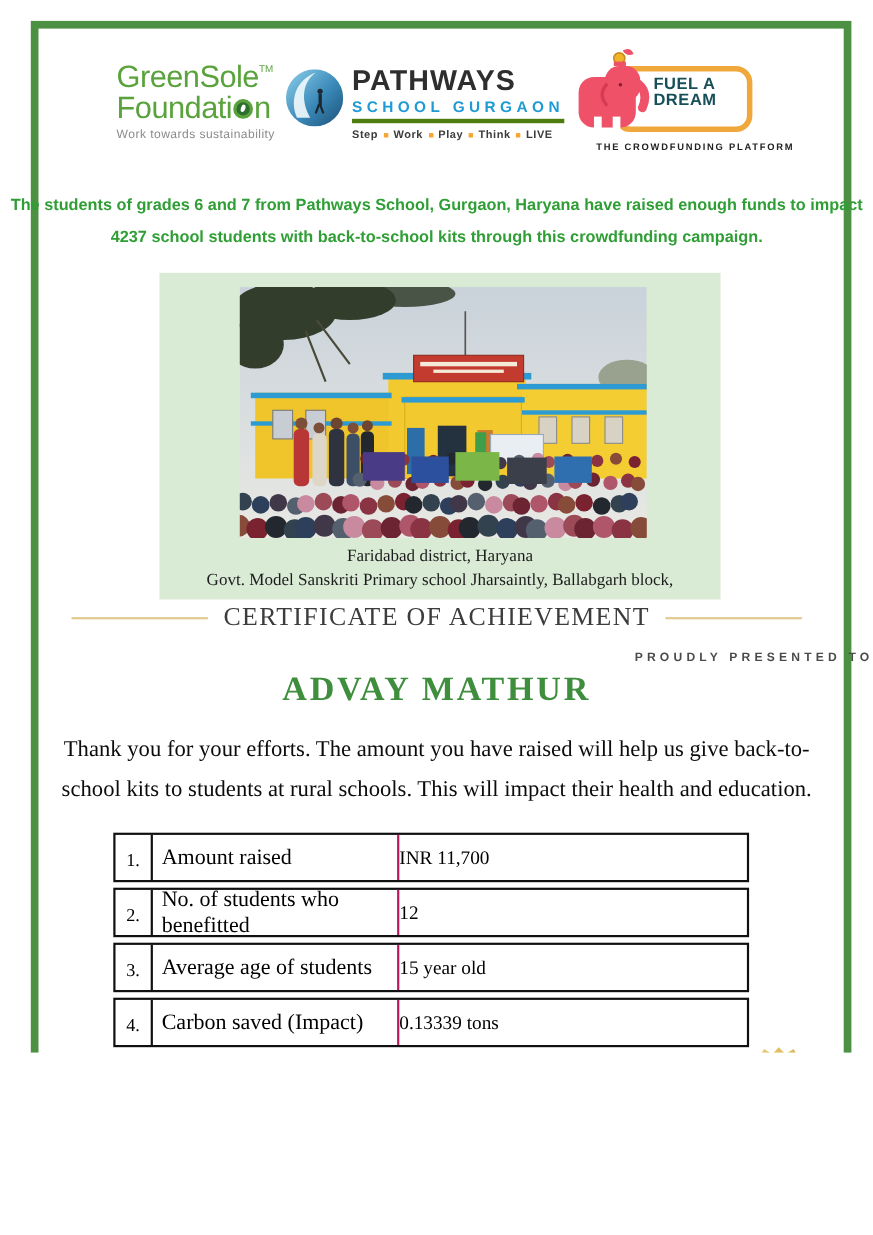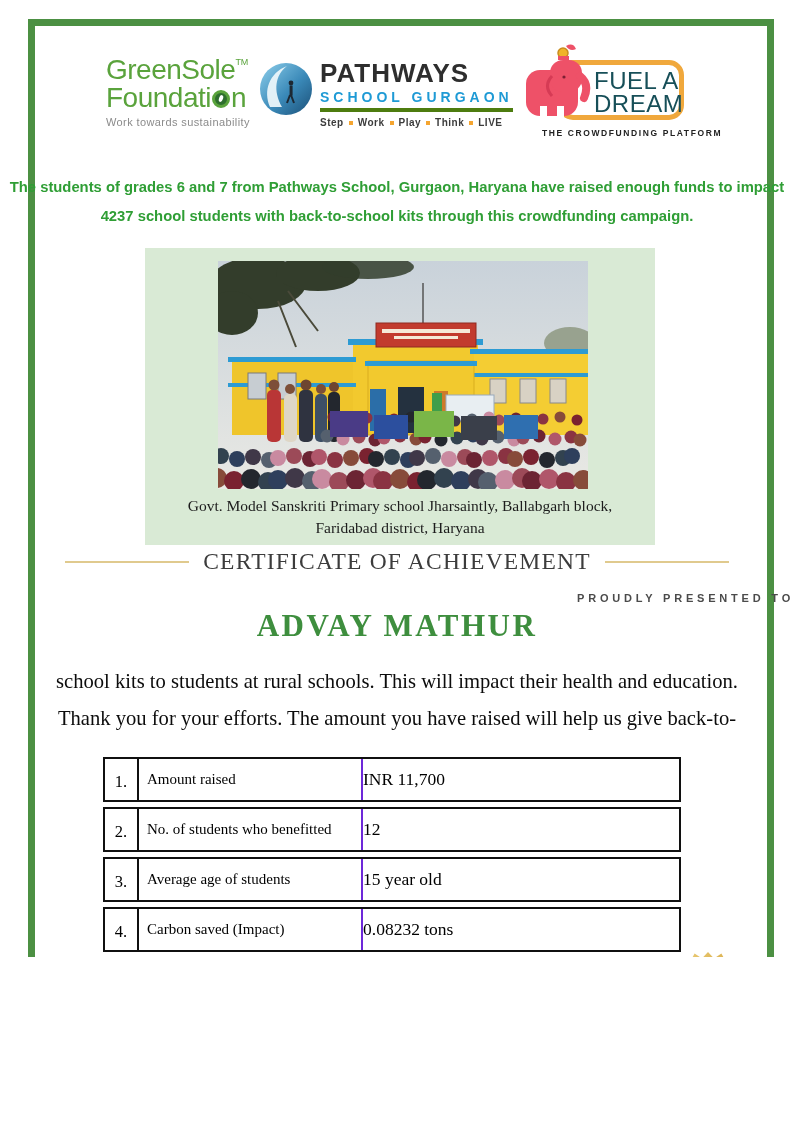--- a/index.html
+++ b/index.html
@@ -30,21 +30,21 @@
   .pw-title { font-size:26px; font-weight:800; color:#2e2e2e; letter-spacing:1px; line-height:1.0; }
   .pw-sub { display:inline-block; font-size:14px; font-weight:700; color:#1e9ad5; letter-spacing:4px;
             border-bottom:4px solid #4d7c0f; padding:3px 0 3px 0; white-space:nowrap; }
   .pw-tagline { margin-top:5px; font-size:10px; font-weight:700; color:#3c3c3c; letter-spacing:0.5px;
                 display:flex; align-items:center; gap:5px; white-space:nowrap; }
   .pw-dot { width:4px; height:4px; background:#f5a530; display:inline-block; }
 
   .fad { position:absolute; left:520px; top:52px; width:176px; height:88px; font-family:"Liberation Sans",sans-serif; }
   .fad-box { position:absolute; left:38px; top:8px; width:126px; height:60px; border:5px solid #f0a83c; border-radius:15px; }
   .fad-eleph { position:absolute; left:0; top:-8px; }
-  .fad-text { position:absolute; left:74px; top:18px; color:#174f58; font-weight:400; font-size:24px;
+  .fad-text { position:absolute; left:74px; top:18px; color:#174f58; font-weight:700; font-size:15px;
               line-height:0.95; letter-spacing:0.5px; }
   .fad-tagline { position:absolute; left:22px; top:76px; width:154px; font-size:8.5px; font-weight:600;
                  color:#222222; letter-spacing:1.6px; white-space:nowrap; }
 
   
   .intro { position:absolute; left:0; right:0; top:173px; text-align:center; color:#2f9e35;
            font-family:"Liberation Sans",sans-serif; font-weight:700; font-size:14.8px; line-height:1.95; }
 
   
   .photo-panel { position:absolute; left:145px; top:248px; width:510px; height:297px; background:#d9ead5; }
@@ -63,22 +63,22 @@
   .recipient { position:absolute; left:0; right:0; top:608px; text-align:center;
                font-size:31px; font-weight:600; letter-spacing:2.5px; color:#3e8e3e; }
   .message { position:absolute; left:0; right:0; top:663px; text-align:center;
              font-size:20.6px; line-height:1.78; color:#0c0c0c; }
 
   
   .stats { position:absolute; left:103px; top:757px; width:578px; }
   .trow { display:flex; height:45px; border:2px solid #101010; margin-bottom:5px; background:#ffffff; }
   .tnum { width:34px; border-right:2px solid #101010; display:flex; align-items:center;
           justify-content:center; font-size:16.5px; padding-top:5px; }
-  .tlabel { width:224px; border-right:2px solid #6d28d9; display:flex; align-items:center;
-            padding-left:8px; font-size:15px; }
+  .tlabel { width:224px; border-right:2px solid #be185d; display:flex; align-items:center;
+            padding-left:8px; font-size:20px; }
   .tvalue { flex:1; display:flex; align-items:center; font-size:17.5px; }
 
   
   .date-rule { position:absolute; left:325px; top:1030px; width:146px; height:7px;
                border-radius:4px; background:#ddc078; }
   .date-text { position:absolute; left:298px; top:1041px; width:200px; text-align:center;
                font-size:24px; color:#101010; }
   .badge { position:absolute; left:648px; top:950px; z-index:5; }
   .badge text { font-family:"Liberation Sans",sans-serif; }
 </style>
@@ -304,35 +304,35 @@
           <circle cx="270" cy="221" r="10" fill="#55606e"></circle>
           <circle cx="287" cy="219" r="10" fill="#c98aa0"></circle>
           <circle cx="304" cy="217" r="10" fill="#9c4a58"></circle>
           <circle cx="314" cy="220" r="10" fill="#6c2433"></circle>
           <circle cx="331" cy="218" r="10" fill="#b0566a"></circle>
           <circle cx="348" cy="221" r="10" fill="#8a3342"></circle>
           <circle cx="365" cy="219" r="10" fill="#874b3a"></circle>
         </g>
     </svg>
     <div class="photo-caption">
+      <div>Faridabad district, Haryana</div>
       <div>Govt. Model Sanskriti Primary school Jharsaintly, Ballabgarh block,</div>
-      <div>Faridabad district, Haryana</div>
     </div>
   </div>
 
   <div class="heading-row">
     <div class="rule"></div>
     <div class="heading-text">CERTIFICATE OF ACHIEVEMENT</div>
     <div class="rule"></div>
   </div>
   <div class="presented">PROUDLY PRESENTED TO</div>
   <div class="recipient">ADVAY MATHUR</div>
   <div class="message">
+    <div>Thank you for your efforts. The amount you have raised will help us give back-to-</div>
     <div>school kits to students at rural schools. This will impact their health and education.</div>
-    <div>Thank you for your efforts. The amount you have raised will help us give back-to-</div>
   </div>
 
   <div class="stats">
     <div class="trow">
       <div class="tnum">1.</div>
       <div class="tlabel">Amount raised</div>
       <div class="tvalue">INR 11,700</div>
     </div>
     <div class="trow">
       <div class="tnum">2.</div>
@@ -340,21 +340,21 @@
       <div class="tvalue">12</div>
     </div>
     <div class="trow">
       <div class="tnum">3.</div>
       <div class="tlabel">Average age of students</div>
       <div class="tvalue">15 year old</div>
     </div>
     <div class="trow">
       <div class="tnum">4.</div>
       <div class="tlabel">Carbon saved (Impact)</div>
-      <div class="tvalue">0.08232 tons</div>
+      <div class="tvalue">0.13339 tons</div>
     </div>
   </div>
 
   <div class="date-rule"></div>
   <div class="date-text">3.04.2025</div>
 
   <svg class="badge" width="120" height="142" viewBox="0 0 120 142">
     <defs>
       <linearGradient id="goldg" x1="0" y1="0" x2="1" y2="1">
         <stop offset="0" stop-color="#f3dc8e"></stop>

